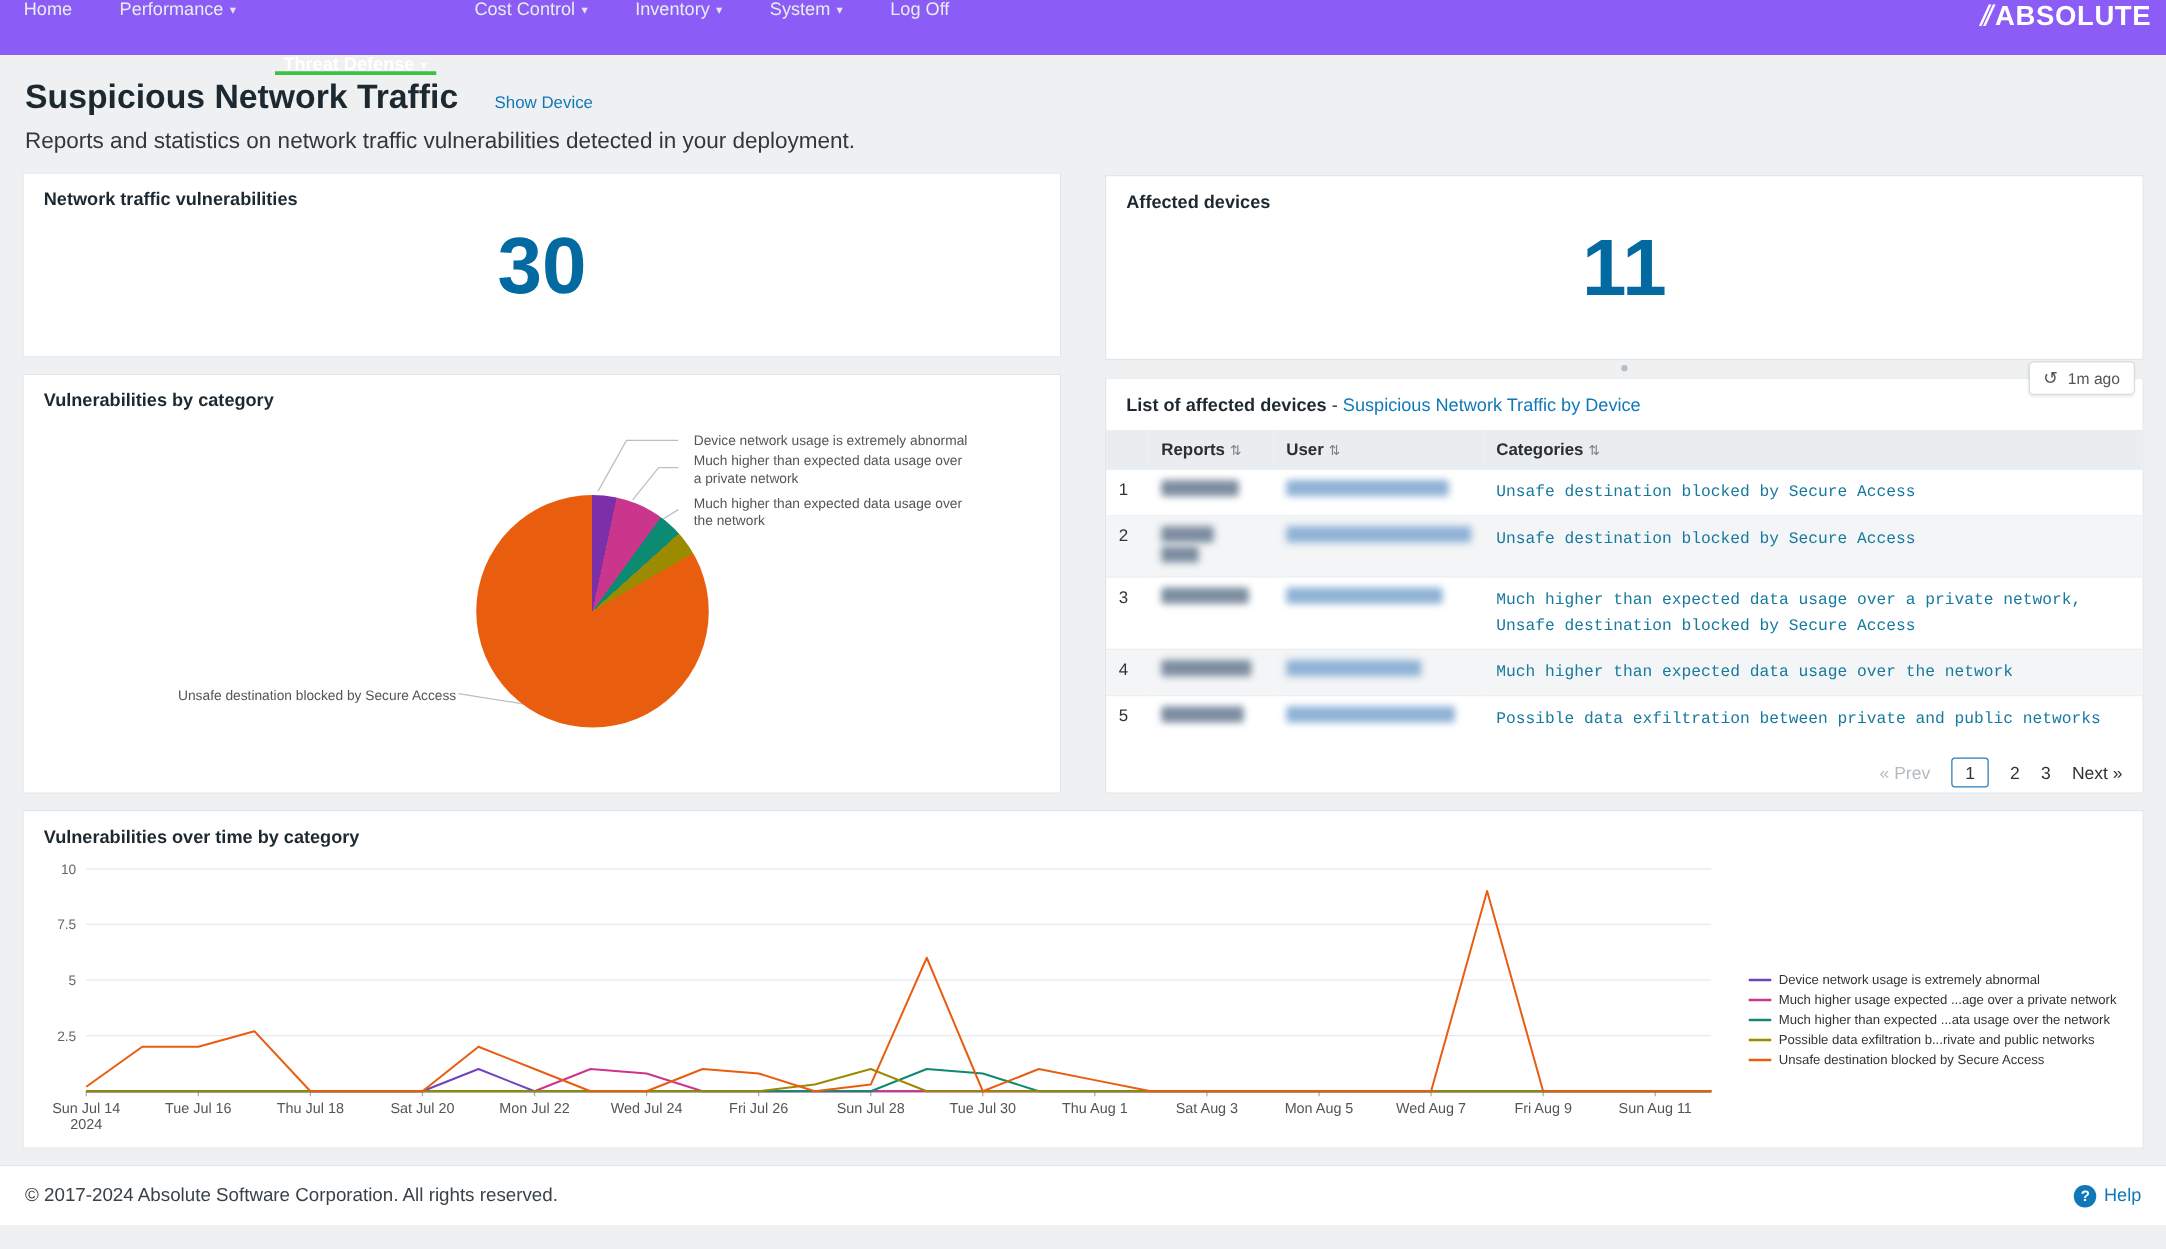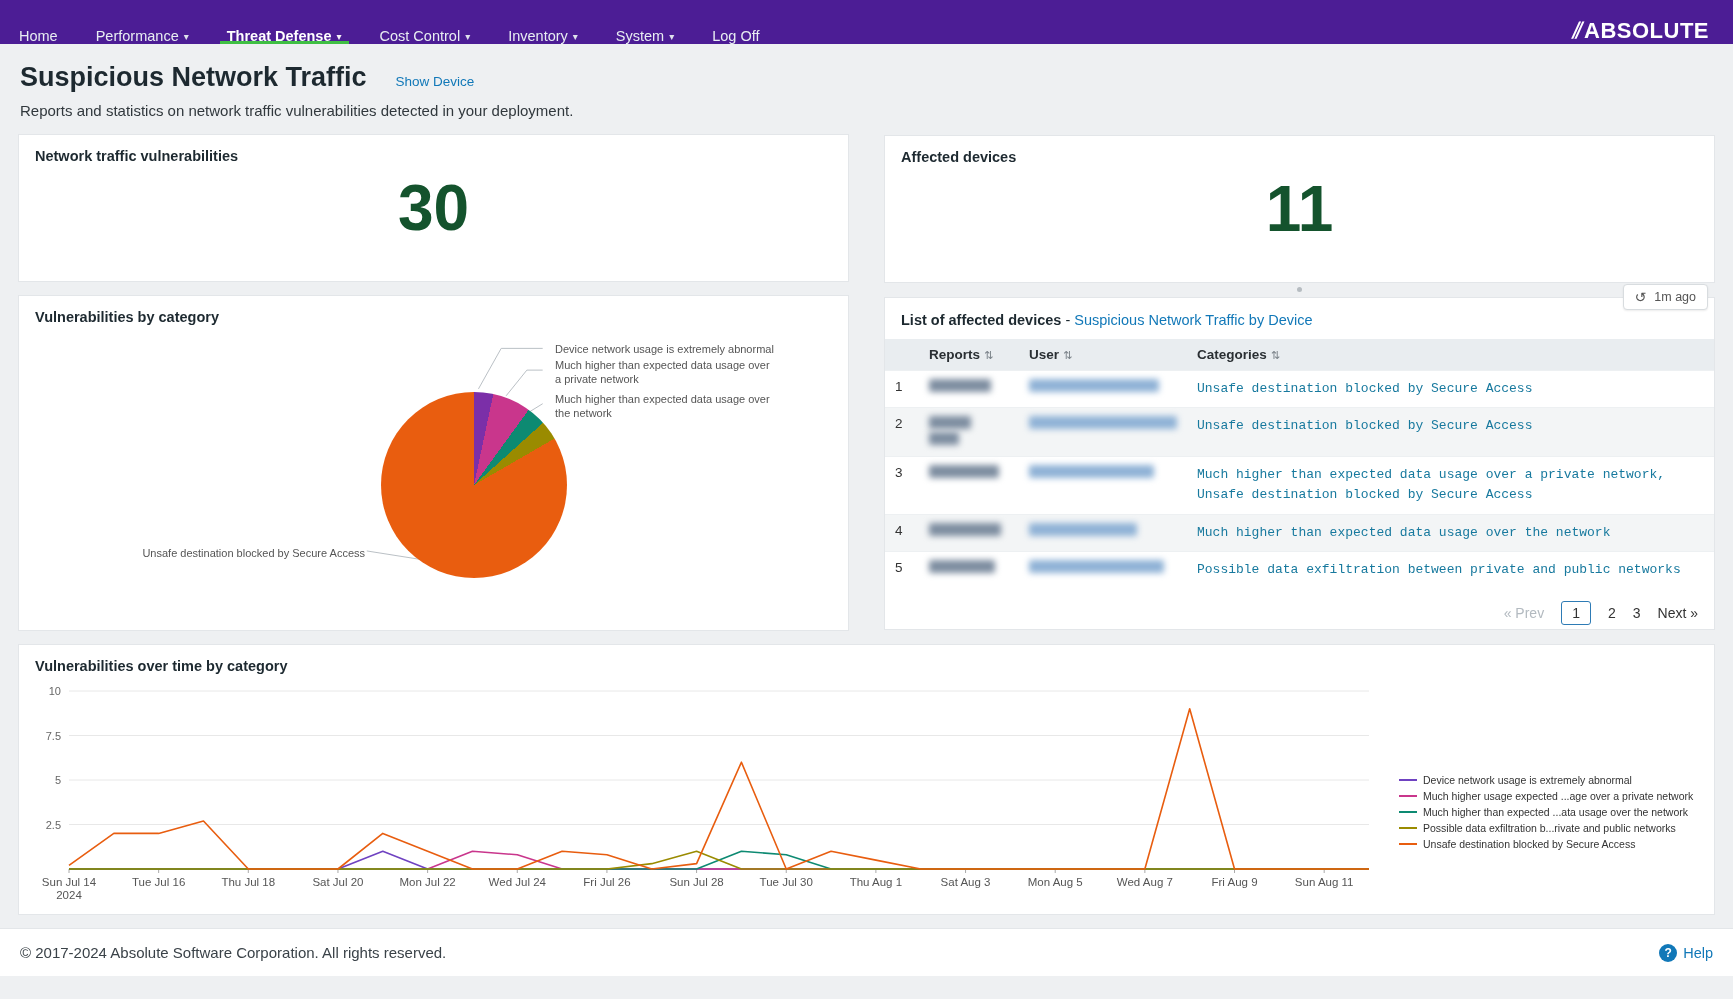--- a/index.html
+++ b/index.html
@@ -5,42 +5,42 @@
 <style>
   * { box-sizing: border-box; }
   html,body { margin:0; padding:0; }
   body {
     width:1733px; min-height:999px;
     background:#eef0f2;
     font-family:"Liberation Sans","DejaVu Sans",sans-serif;
     color:#222;
   }
   
-  .topnav { height:44px; background:#4c1d95; display:flex; align-items:flex-end; padding-right:24px; }
+  .topnav { height:44px; background:#8b5cf6; display:flex; align-items:flex-start; padding-right:12px; }
   .nav-item { display:flex; align-items:center; padding:0 19px; color:#e8edf2; font-size:14.5px;
               text-decoration:none; cursor:pointer; position:relative; white-space:nowrap; }
   .nav-item.active { font-weight:700; color:#fff;margin-top:44px; }
   .nav-item.active::after { content:""; position:absolute; left:12px; right:12px; bottom:0; height:3px; background:#3fbf44; }
   .caret { margin-left:5px; font-size:10px; opacity:.95; }
   .logo { margin-left:auto; display:flex; align-items:center; color:#fff; font-weight:800;
           font-size:22px; letter-spacing:.5px; }
   .logo-mark { margin-right:1px; transform:skewX(-8deg); display:inline-block; }
   
   .page-header { display:flex; align-items:baseline; gap:29px; margin:18px 20px 0; }
   h1 { font-size:27px; margin:0; color:#1d2930; font-weight:700; }
   .show-filters { font-size:13.5px; color:#1178b8; cursor:pointer; text-decoration:none; }
-  .subtitle { margin:9px 20px 15px; font-size:15px; color:#31383d; }
-  
-  .columns { display:flex; gap:35px; margin:0 18px; align-items:center; }
+  .subtitle { margin:9px 20px 15px; font-size:18px; color:#31383d; }
+  
+  .columns { display:flex; gap:35px; margin:0 18px; align-items:flex-end; }
   .col { flex:1; display:flex; flex-direction:column; min-width:0; }
   .card { background:#fff; border:1px solid #e3e6e9; }
   .card-title { font-size:14.5px; font-weight:700; color:#1d2930; padding:13px 16px 0; }
   
   .stat-card { height:148px; }
-  .stat-value { text-align:center; font-size:64px; font-weight:700; color:#14532d; margin-top:12px; line-height:1; }
+  .stat-value { text-align:center; font-size:64px; font-weight:700; color:#0369a1; margin-top:12px; line-height:1; }
   .carousel-dot { width:5px; height:5px; border-radius:50%; background:#b6bcc1; margin:4px auto; cursor:pointer; }
   .spacer-13 { height:13px; }
   
   .pie-card { height:336px; position:relative; }
   .pie { position:absolute; left:362px; top:96px; width:186px; height:186px; border-radius:50%; }
   .callout { position:absolute; font-size:11px; color:#555; line-height:1.28; }
   .co-1 { left:536px; top:46px; width:285px; }
   .co-2 { left:536px; top:62px; width:216px; }
   .co-3 { left:536px; top:96px; width:216px; }
   .co-4 { left:96px;  top:250px; width:250px; text-align:right; }

